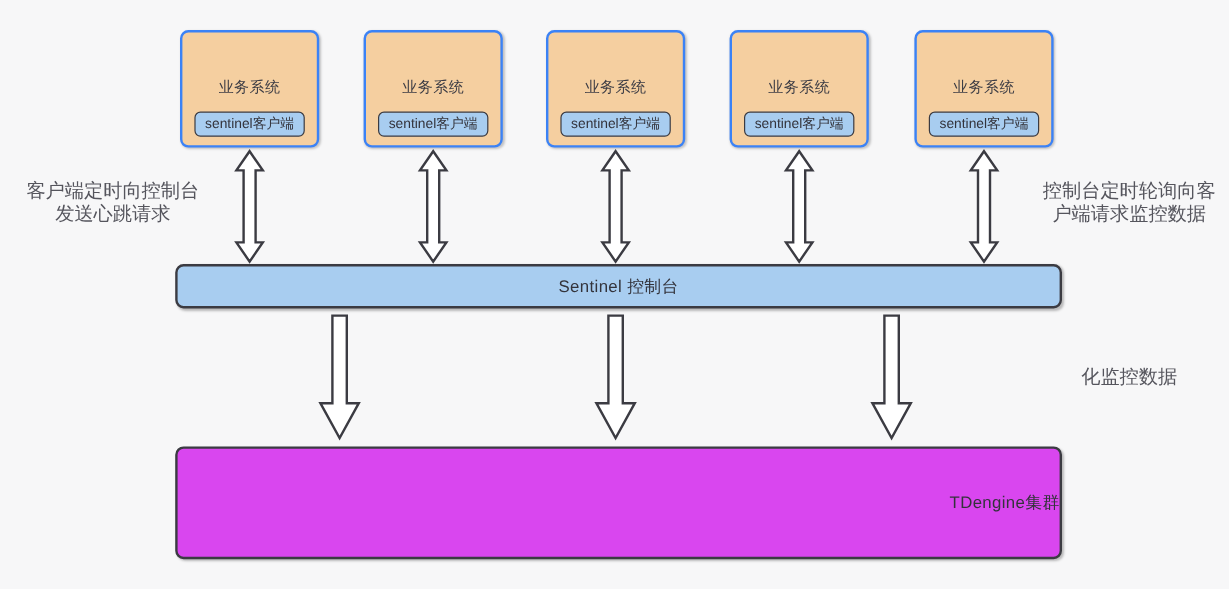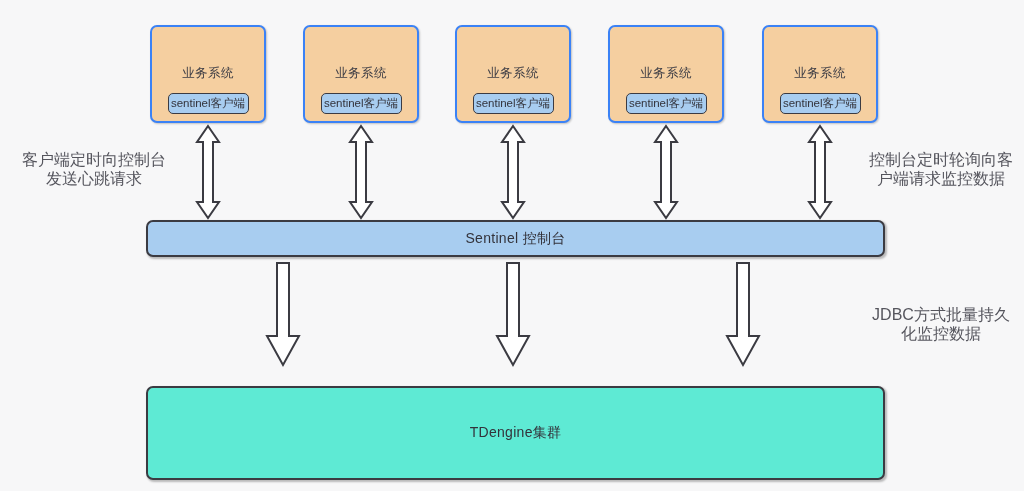--- a/index.html
+++ b/index.html
@@ -37,21 +37,21 @@
     padding-bottom: 7px;
   }
   .service-title {
     font-size: 12.5px;
     color: #3c3c44;
     letter-spacing: 0.4px;
     margin-bottom: 11px;
     white-space: nowrap;
   }
   .client-chip {
-    width: 81px;
+    width: 92px;
     height: 21px;
     background: #a8cdf0;
     border: 1.6px solid #3b3b42;
     border-radius: 5px;
     box-sizing: border-box;
     display: flex;
     align-items: center;
     justify-content: center;
     font-size: 11.5px;
     color: #33333b;
@@ -76,23 +76,24 @@
     display: flex;
     align-items: center;
     justify-content: center;
   }
   #console-bar {
     top: 220px;
     height: 37px;
     background: #a8cdf0;
   }
   #storage-bar {
-    top: 386px;
+    top: 372px;
     height: 94px;
-    background: #5eead4;
+    background: #d946ef;
+    justify-content: flex-end;
   }
   .bar-label {
     font-size: 14px;
     color: #33333b;
     letter-spacing: 0.3px;
     white-space: nowrap;
   }
 
   
   .caption {
@@ -192,17 +193,16 @@
     <span class="caption-line">客户端定时向控制台</span>
     <span class="caption-line">发送心跳请求</span>
   </div>
 
   <div class="caption" id="caption-poll">
     <span class="caption-line">控制台定时轮询向客</span>
     <span class="caption-line">户端请求监控数据</span>
   </div>
 
   <div class="caption" id="caption-jdbc">
-    <span class="caption-line">JDBC方式批量持久</span>
     <span class="caption-line">化监控数据</span>
   </div>
 
 </div>
 
 </body></html>

